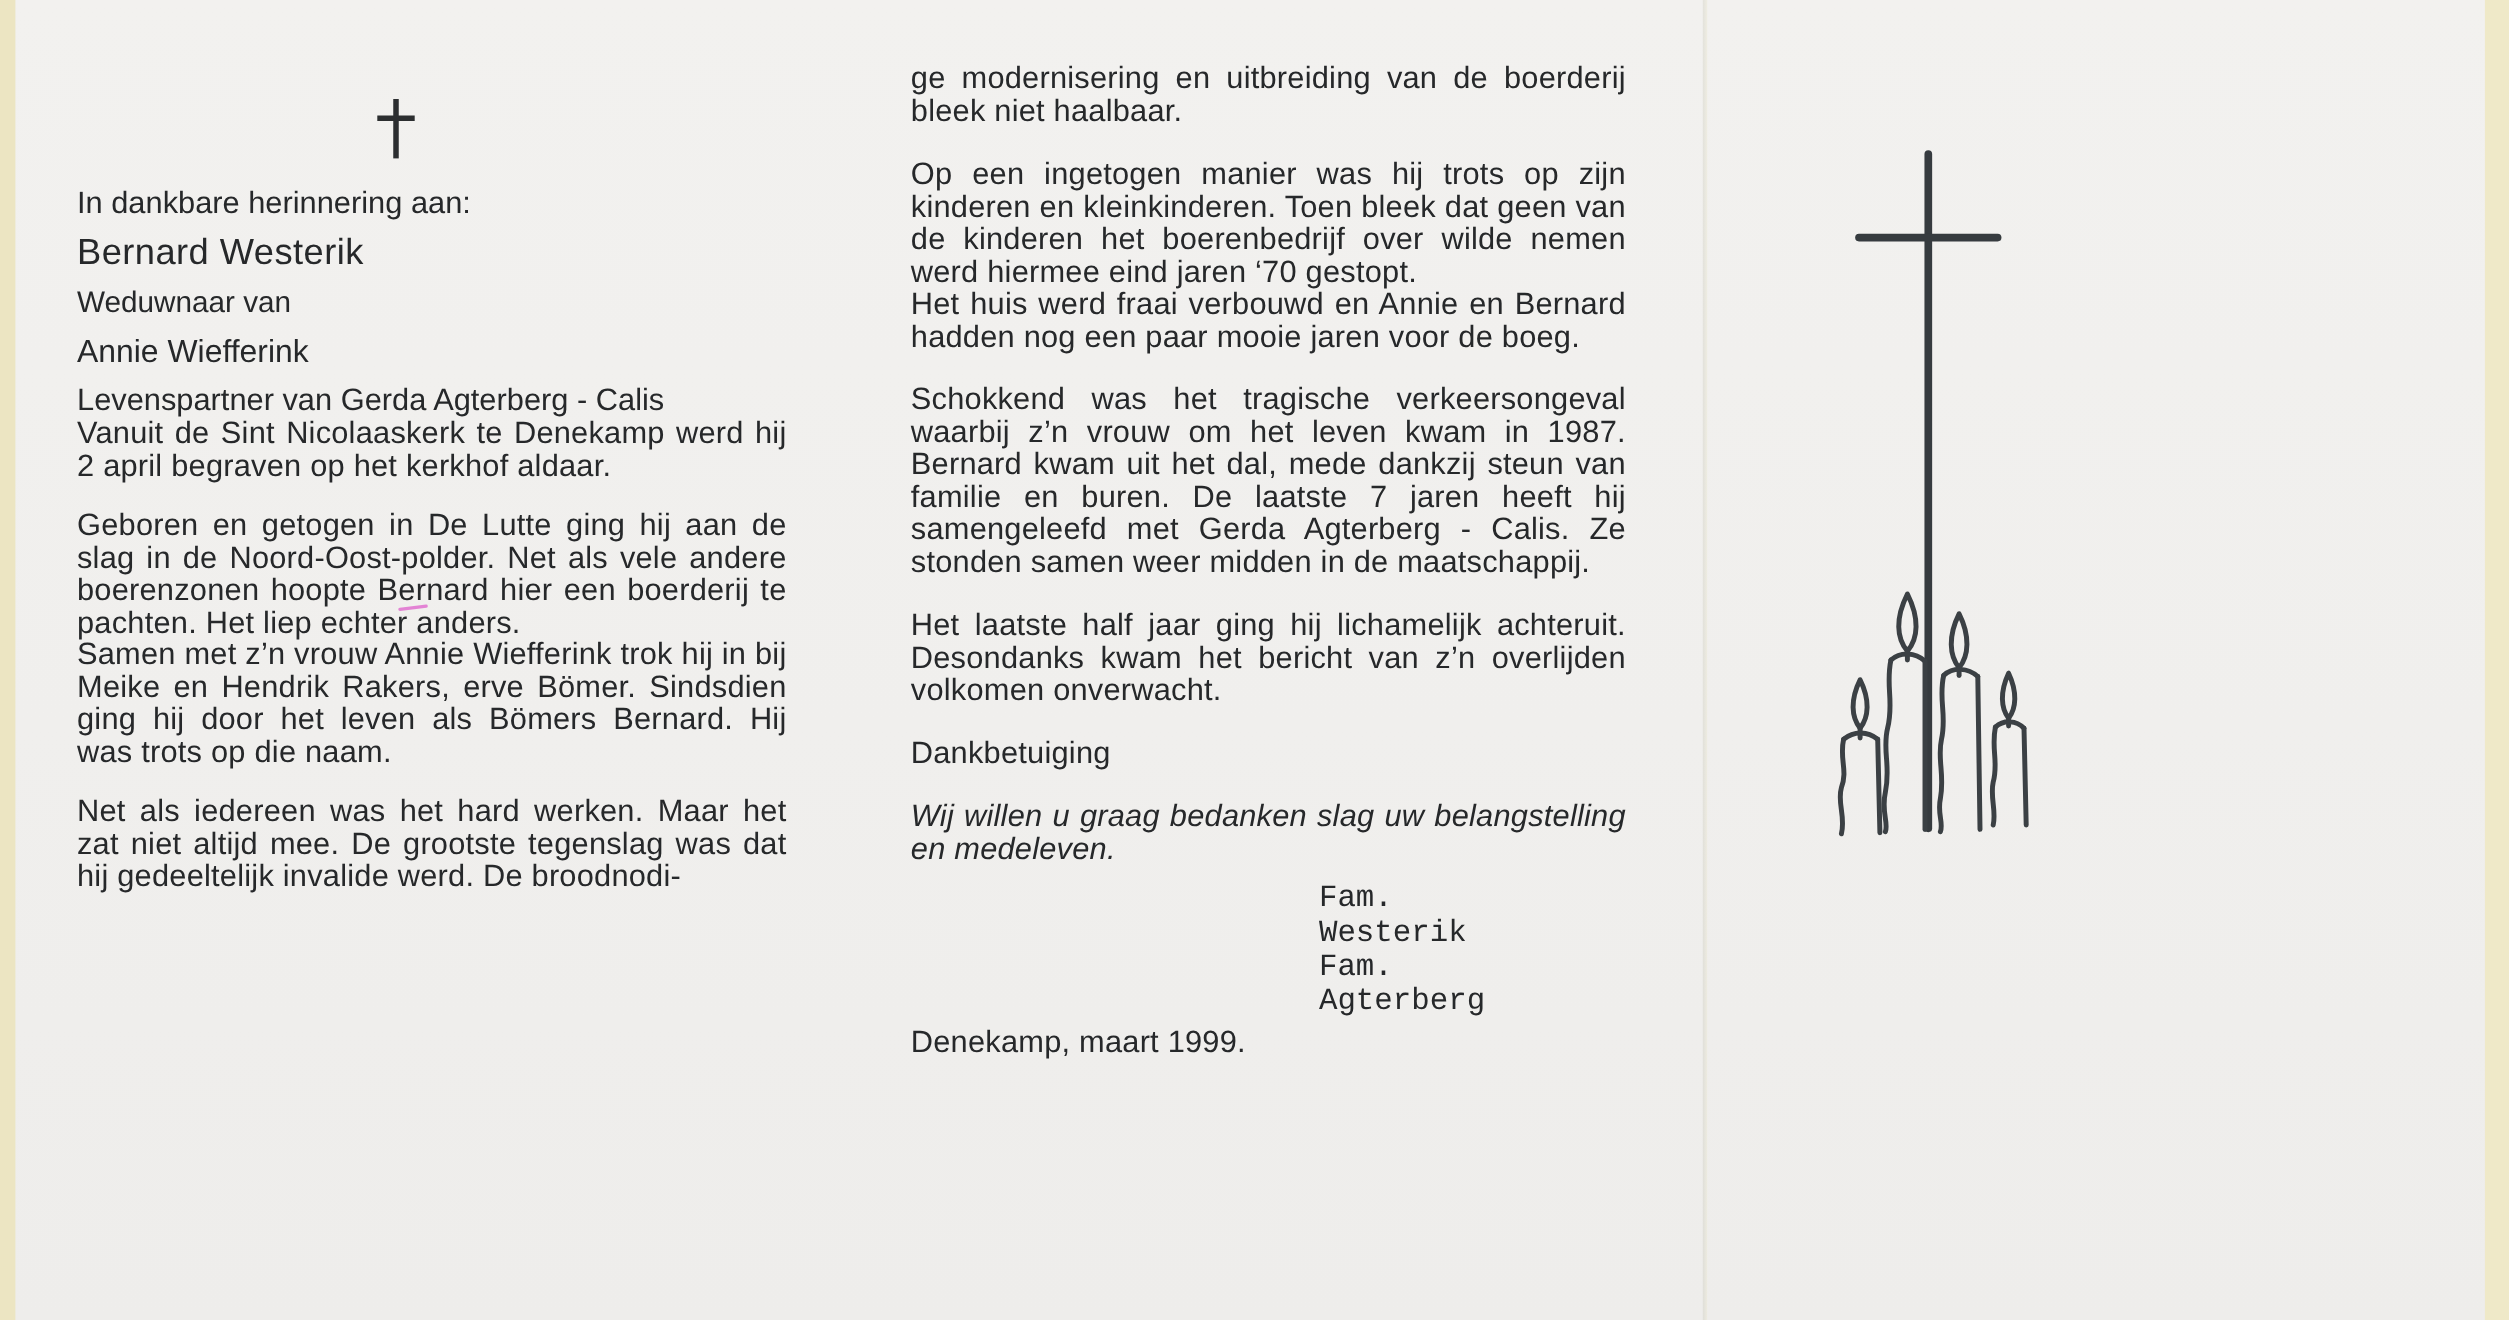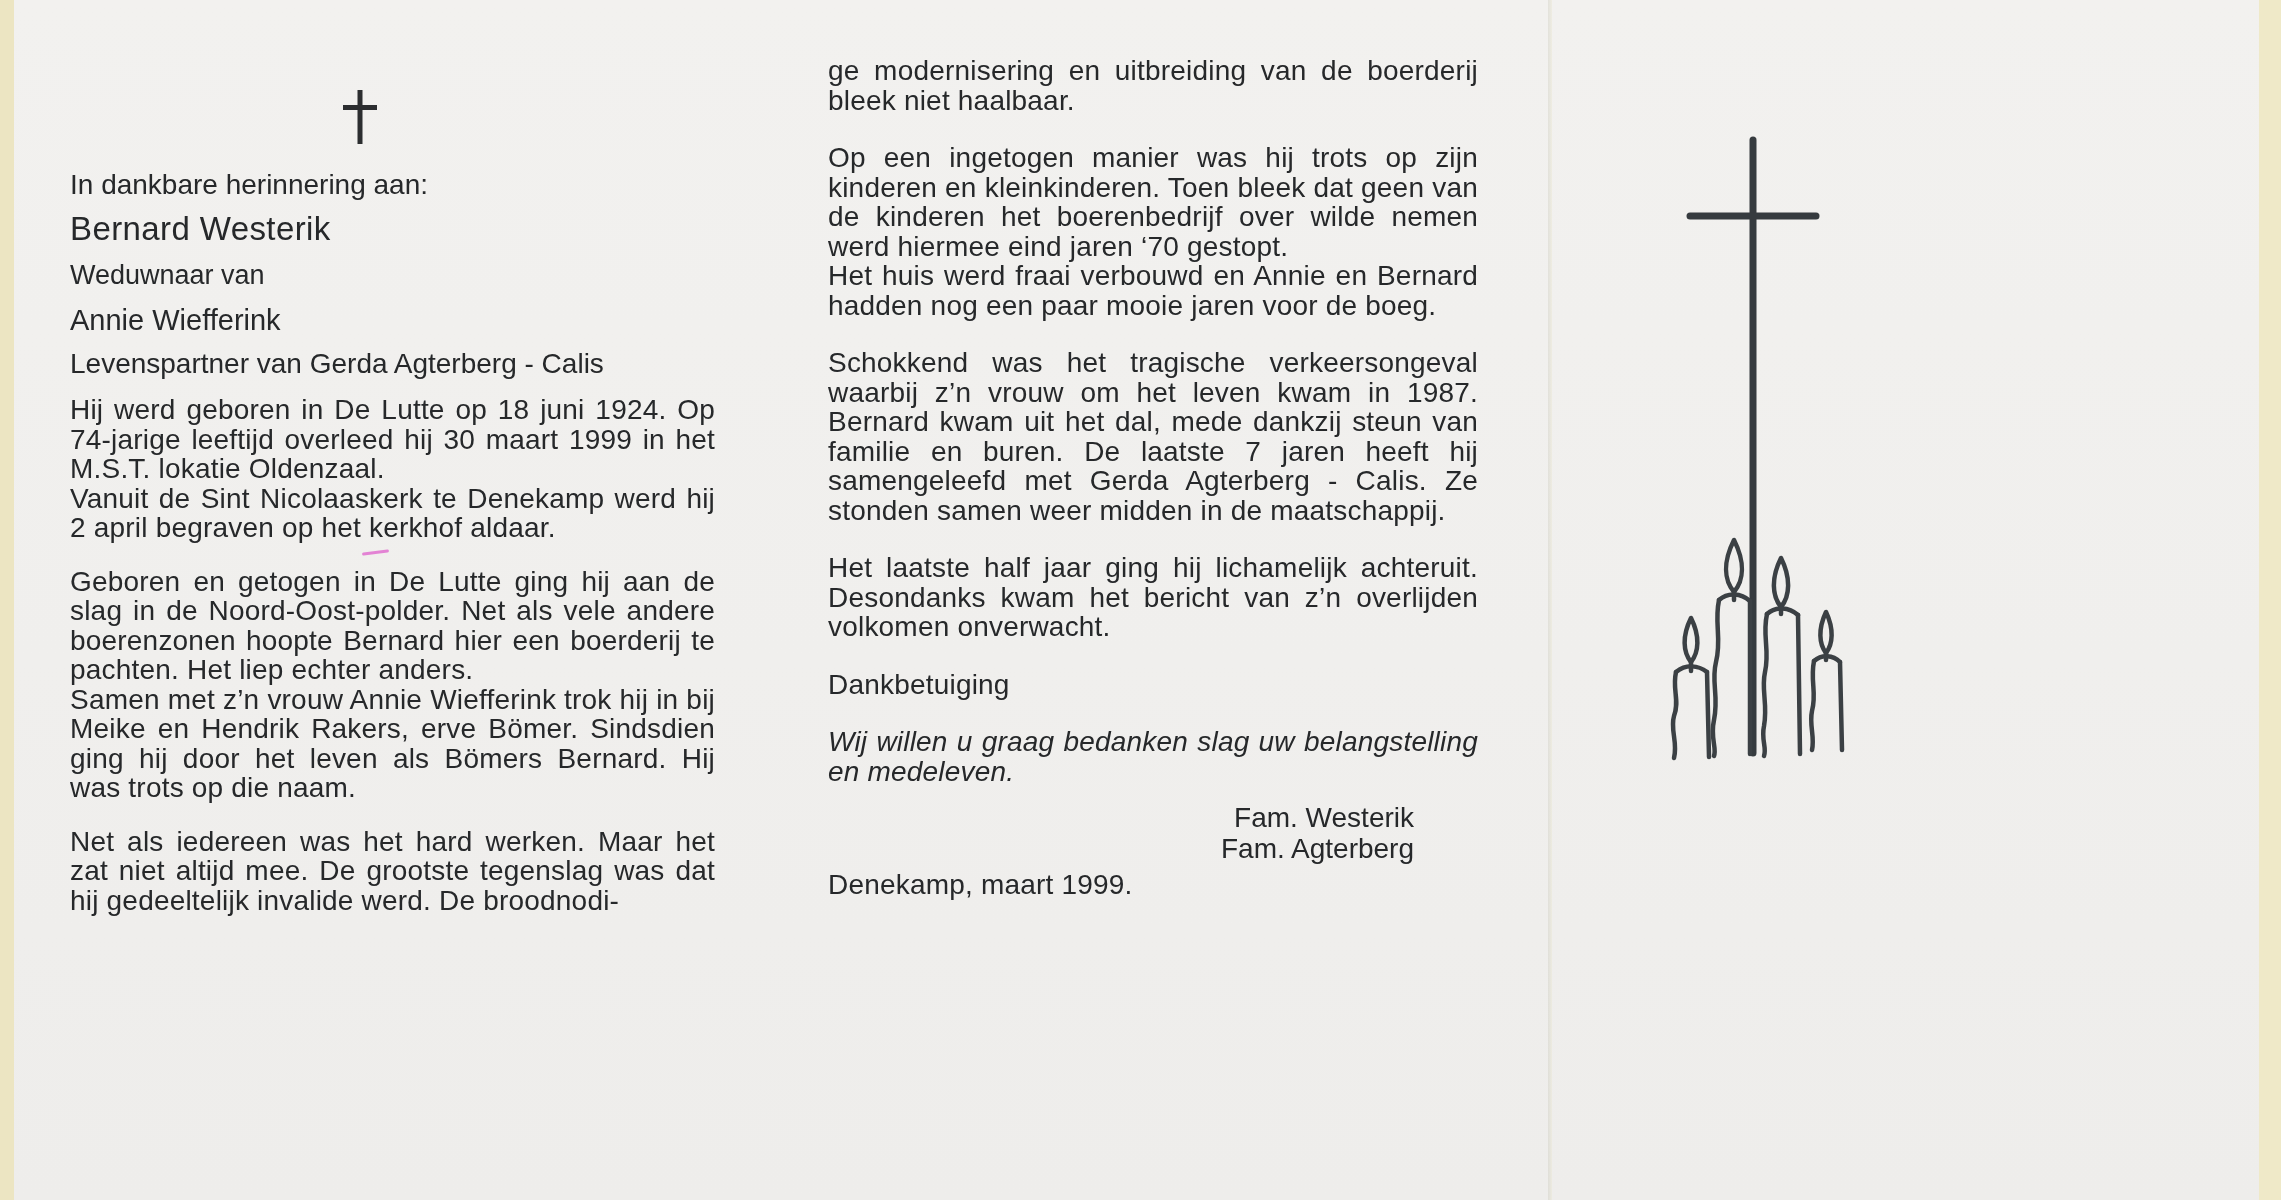--- a/index.html
+++ b/index.html
@@ -50,21 +50,21 @@
     font-size:28px; line-height:29.5px;
     text-align:justify; letter-spacing:0.2px;
   }
   p.body.no-just { text-align:left; }
   .mt16 { margin-top:16px; }
   .mt24 { margin-top:24px; }
   .mt28 { margin-top:28px; }
   .italic { font-style:italic; line-height:31px; }
 
   .fam-block {
-    margin:16px 64px 0 auto; width:215px; text-align:right;
+    margin:16px 64px 0 auto; width:215px; text-align:left;font-family:Liberation Mono, monospace;
   }
   .fam-block p { font-size:28px; line-height:31px; }
   .place-date { margin-top:6px; }
 
   .right-art svg { display:block; width:700px; height:1200px; }
 
   .scan-artifact {
     position:absolute; left:362px; top:551px; width:27px; height:3px;
     background:#e070cf; opacity:0.85; transform:rotate(-7deg); border-radius:2px;
   }
@@ -84,21 +84,20 @@
       <span class="cross-icon">
         <span class="cv"></span>
           <span class="ch"></span>
       </span>
       <p class="intro">In dankbare herinnering aan:</p>
       <h1 class="name">Bernard Westerik</h1>
       <p class="sub">Weduwnaar van</p>
       <p class="wife">Annie Wiefferink</p>
       <p class="sub2">Levenspartner van Gerda Agterberg - Calis</p>
     </div>
-    <p class="body mt16">Hij werd geboren in De Lutte op 18 juni 1924. Op 74-jarige leeftijd overleed hij 30 maart 1999 in het M.S.T. lokatie Oldenzaal.</p>
     <p class="body">Vanuit de Sint Nicolaaskerk te Denekamp werd hij 2 april begraven op het kerkhof aldaar.</p>
     <p class="body mt24">Geboren en getogen in De Lutte ging hij aan de slag in de Noord-Oost-polder. Net als vele andere boerenzonen hoopte Bernard hier een boerderij te pachten. Het liep echter anders.</p>
     <p class="body">Samen met z’n vrouw Annie Wiefferink trok hij in bij Meike en Hendrik Rakers, erve Bömer. Sindsdien ging hij door het leven als Bömers Bernard. Hij was trots op die naam.</p>
     <p class="body mt24">Net als iedereen was het hard werken. Maar het zat niet altijd mee. De grootste tegenslag was dat hij gedeeltelijk invalide werd. De broodnodi-</p>
   </section>
 
   <section class="panel middle-page">
     <p class="body">ge modernisering en uitbreiding van de boerderij bleek niet haalbaar.</p>
     <p class="body mt28">Op een ingetogen manier was hij trots op zijn kinderen en kleinkinderen. Toen bleek dat geen van de kinderen het boerenbedrijf over wilde nemen werd hiermee eind jaren ‘70 gestopt.</p>
     <p class="body">Het huis werd fraai verbouwd en Annie en Bernard hadden nog een paar mooie jaren voor de boeg.</p>

